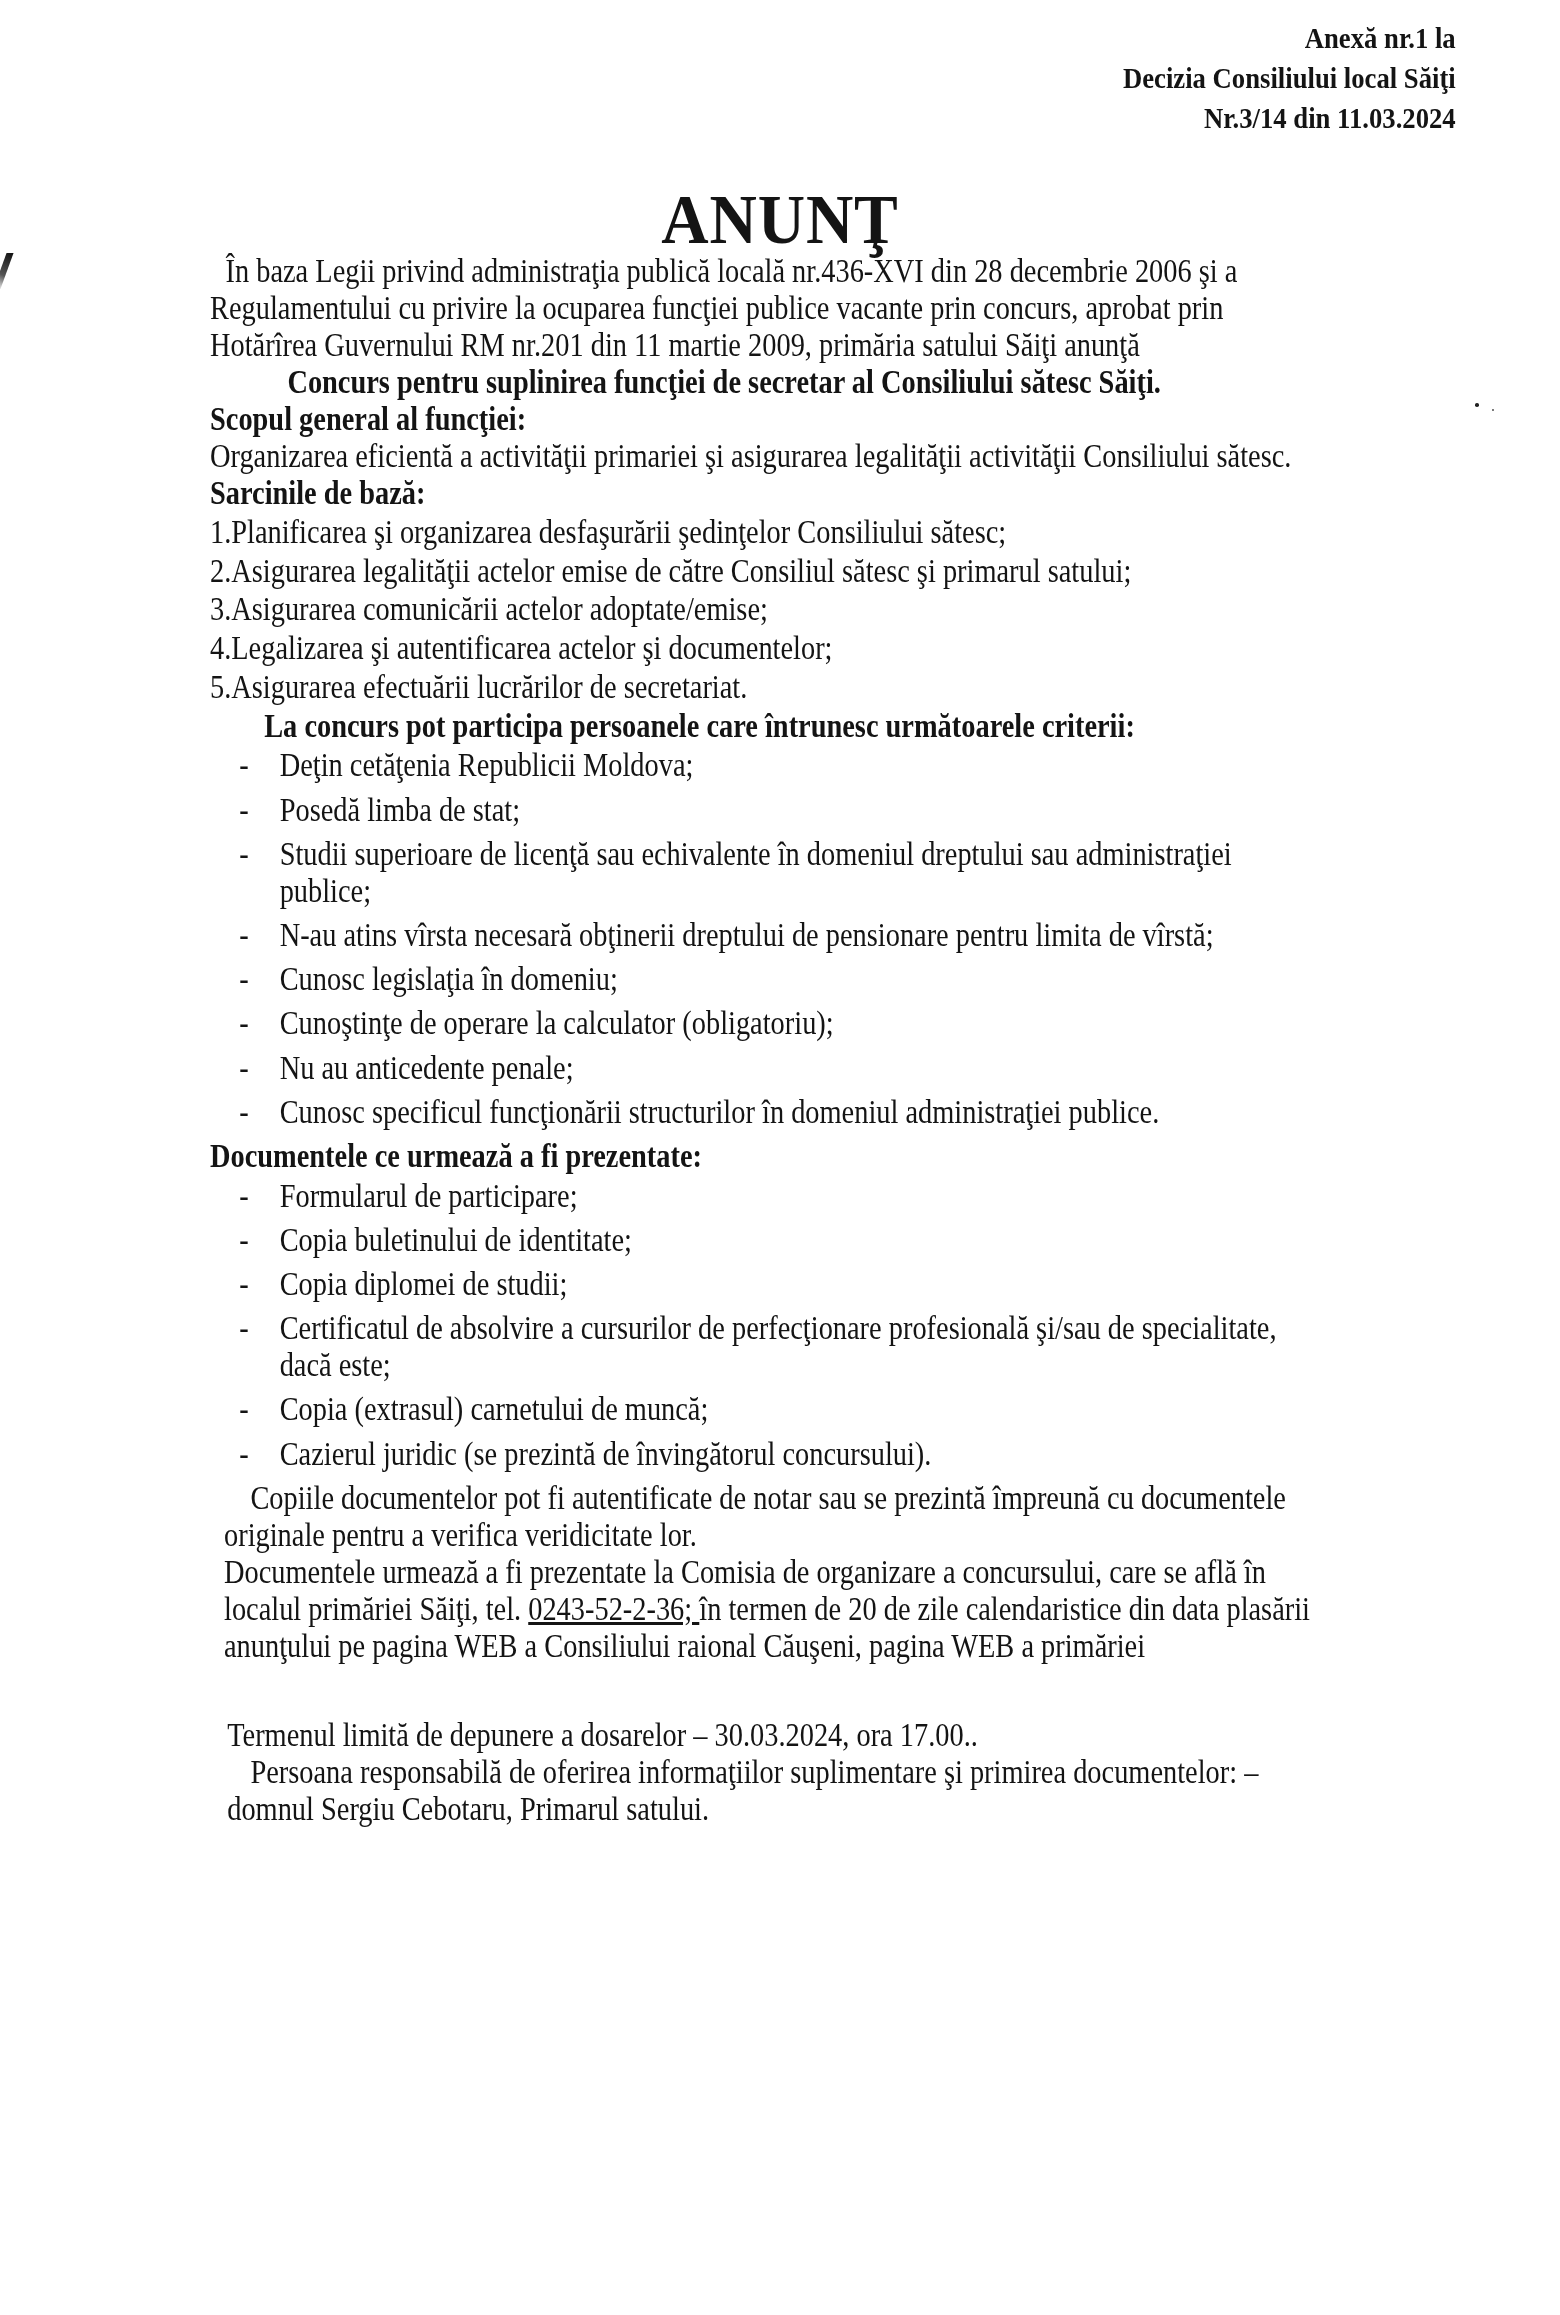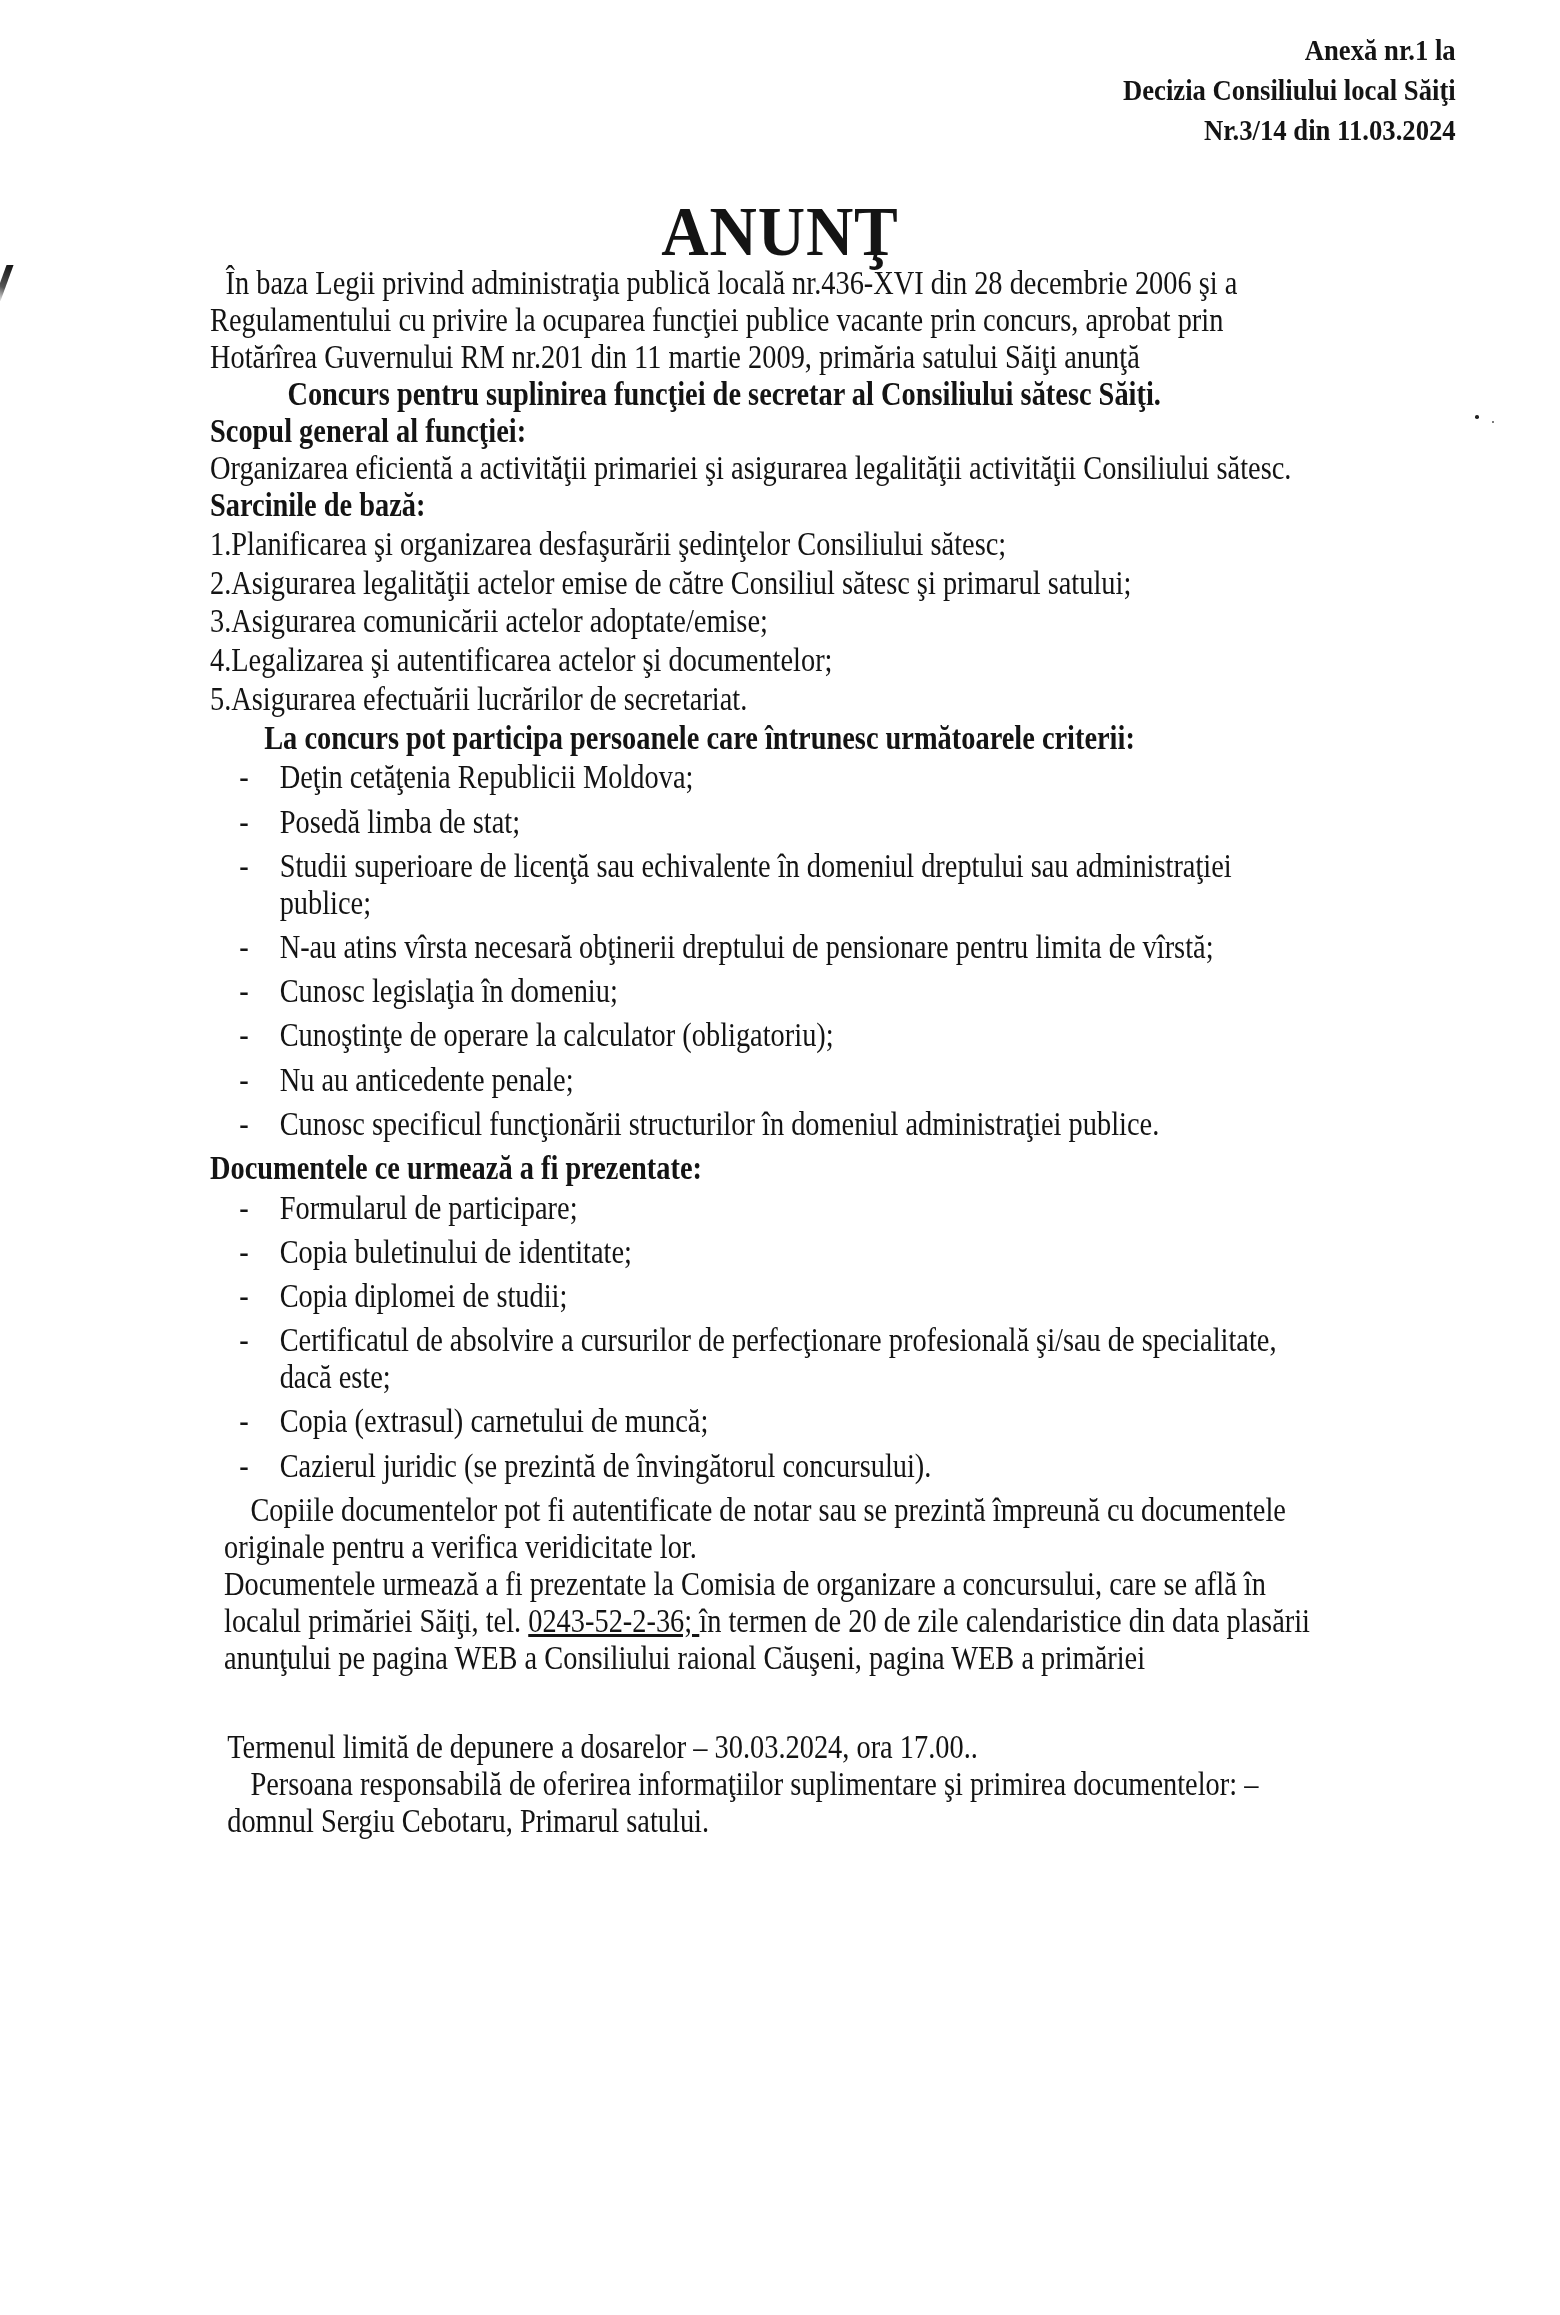--- a/index.html
+++ b/index.html
@@ -1,21 +1,21 @@
 <!DOCTYPE html>
 <html style="font-size:14.5px"><head>
 <meta charset="utf-8">
 <style>
   html, body { margin: 0; padding: 0; background: #ffffff; }
   body {
     width: 1560px; height: 2316px; position: relative; overflow: hidden;
     font-family: "Liberation Serif", "DejaVu Serif", serif;
     color: #141414;
   }
-  .page { position: absolute; left: 0; top: 12px; width: 1560px; height: 2012px; }
+  .page { position: absolute; left: 0; top: 0; width: 1560px; height: 2012px; }
   .annex {
     position: absolute; right: 104px; top: 18px; text-align: right;
     font-weight: bold; font-size: 29px; line-height: 40px;
     transform: scaleX(0.92); transform-origin: right top;
   }
   .title {
     position: absolute; left: 0; width: 1560px; top: 181px; text-align: center;
     font-weight: bold; font-size: 69px; letter-spacing: 0.9px;
     transform: scaleX(0.95);
   }

